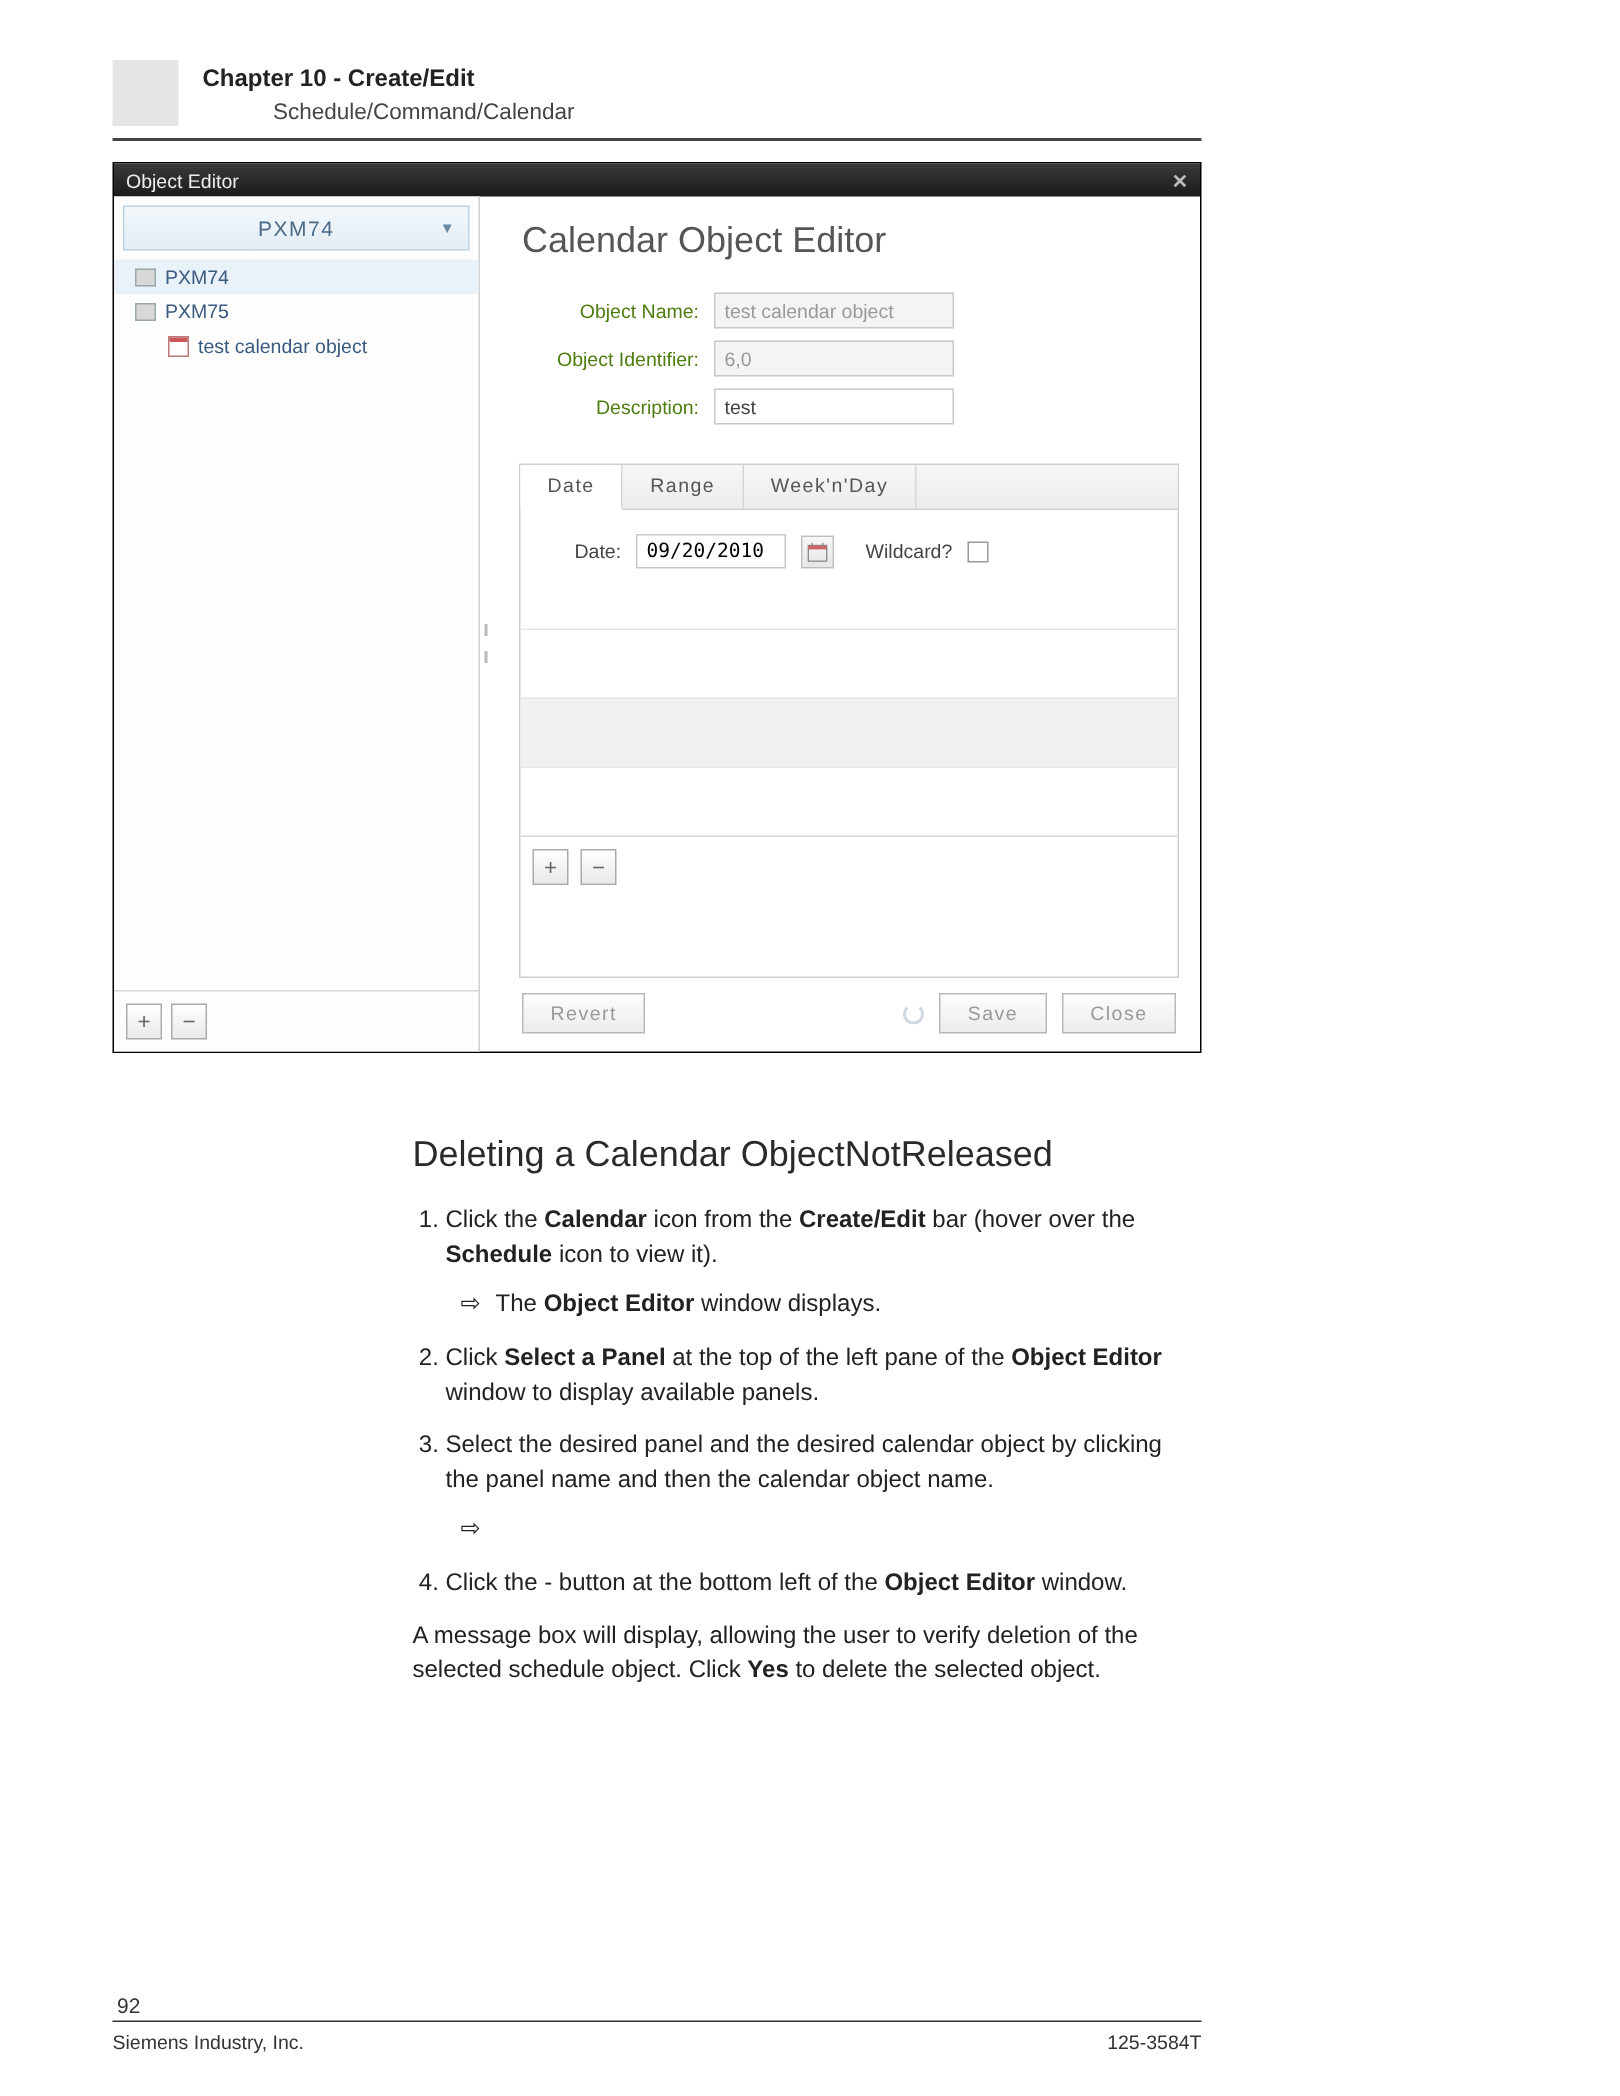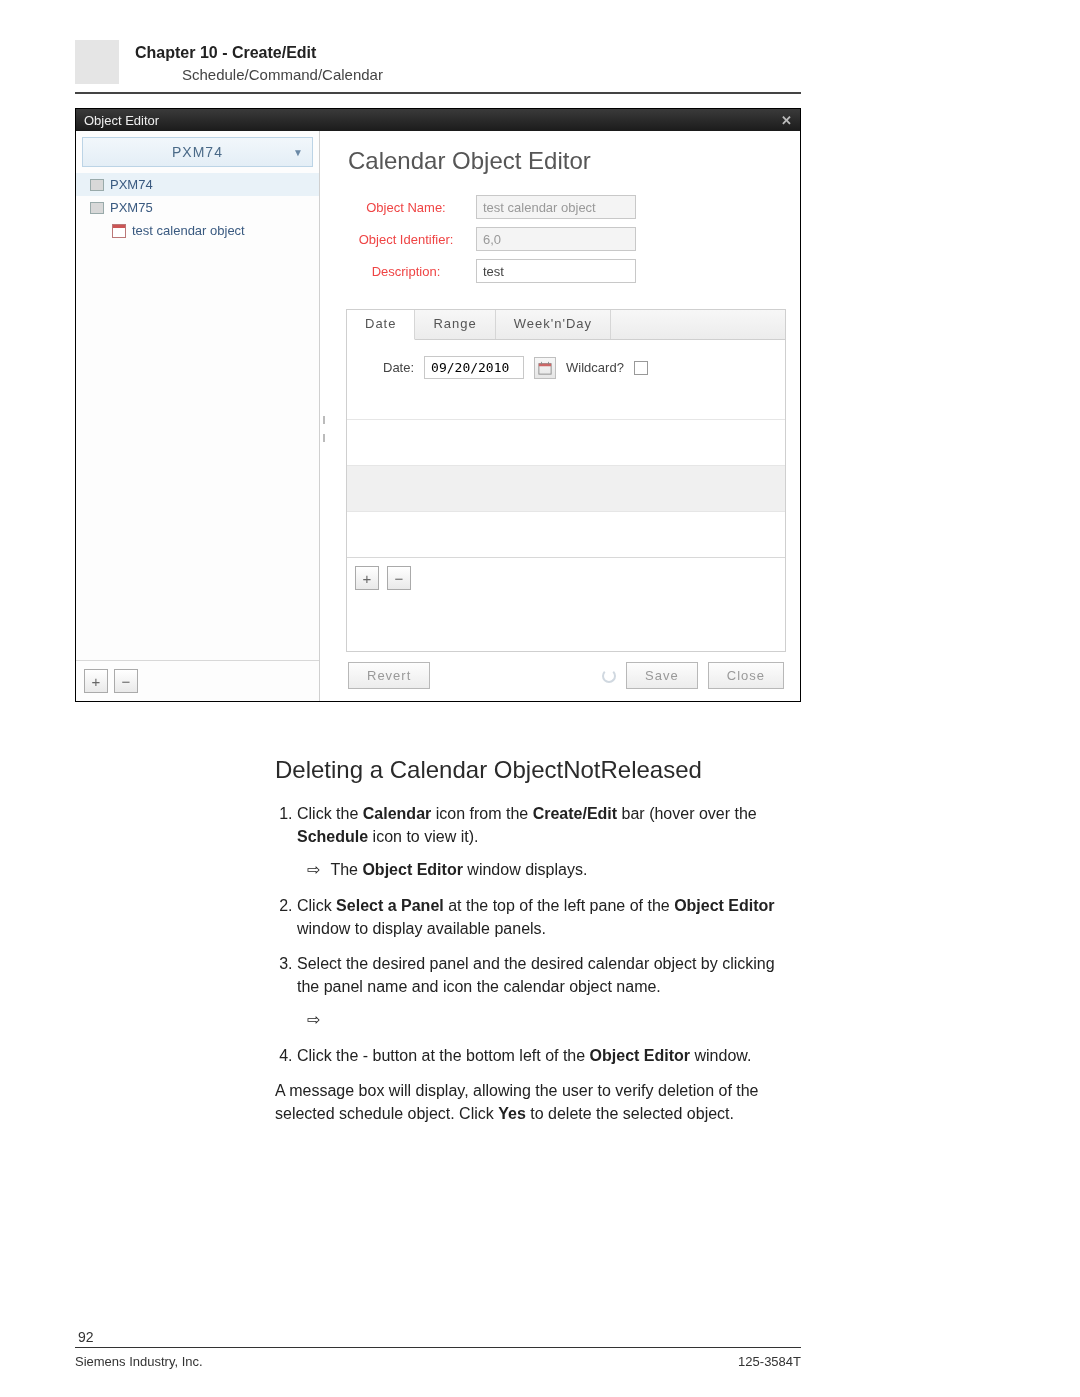--- a/index.html
+++ b/index.html
@@ -35,21 +35,21 @@
   .tree-footer { display:flex; gap:6px; padding:8px; border-top:1px solid #d8d8d8; }
   .sqbtn { width:24px; height:24px; border:1px solid #aaa; background:linear-gradient(#fff,#e9e9e9); display:flex; align-items:center; justify-content:center; font-size:15px; color:#666; }
 
   
   .editor { flex:1; padding: 10px 14px 10px 26px; display:flex; flex-direction:column; position:relative; }
   .drag-handle { position:absolute; left:0; top:280px; width:8px; height:36px; display:flex; flex-direction:column; align-items:center; justify-content:space-around; }
   .drag-handle span { width:2px; height:8px; background:#bbb; }
   .editor h2 { font-size:24px; color:#565656; font-weight:normal; margin: 6px 0 20px 2px; }
 
   .form-row { display:flex; align-items:center; margin-bottom:8px; }
-  .form-row label { width:130px; text-align:center; font-size:13px; color:#ef4444; padding-right:10px; }
+  .form-row label { width:130px; text-align:right; font-size:13px; color:#4d7c0f; padding-right:10px; }
   .fld { border:1px solid #c8c8c8; background:#f4f4f4; color:#999; font-size:13px; padding:4px 6px; width:160px; height:24px; }
   .fld.enabled { background:#fff; color:#444; }
 
   .tab-panel { border:1px solid #cfcfcf; margin-top:18px; flex:1; display:flex; flex-direction:column; min-height:300px; }
   .tabstrip { display:flex; gap:0; border-bottom:1px solid #cfcfcf; background:linear-gradient(#f7f7f7,#ececec); height:30px; }
   .tab { padding:6px 18px; font-size:13px; color:#555; border-right:1px solid #d6d6d6; letter-spacing:1px; }
   .tab.active { background:#fff; border-bottom:1px solid #fff; margin-bottom:-1px; }
 
   .tab-content { padding:16px 36px; }
   .tab-content .row { display:flex; align-items:center; gap:10px; font-size:13px; color:#444; }
@@ -158,21 +158,21 @@
               <span>Date:</span>
               <input class="date-input" value="09/20/2010" style="">
               <div class="date-btn">
                 <svg viewBox="0 0 16 16">
                   <rect x="1" y="3" width="14" height="12" fill="none" stroke="#888"></rect>
                   <rect x="1" y="3" width="14" height="3" fill="#c66"></rect>
                   <line x1="4" y1="1" x2="4" y2="4" stroke="#888"></line>
                   <line x1="12" y1="1" x2="12" y2="4" stroke="#888"></line>
                 </svg>
               </div>
-              <span style="margin-left:0">Wildcard?</span>
+              <span style="margin-left:11px">Wildcard?</span>
               <div class="chk"></div>
             </div>
           </div>
           <div class="grid">
             <div class="grid-row"></div>
             <div class="grid-row shade"></div>
             <div class="grid-row"></div>
           </div>
           <div class="tab-footer">
             <div class="sqbtn">+</div>
@@ -198,21 +198,21 @@
         <span>Click the </span><b>Calendar</b><span> icon from the </span><b>Create/Edit</b><span> bar (hover over the </span><b>Schedule</b><span> icon to view it).</span>
         <div class="sub">
             <span class="arr">⇨</span>
           <div><span>The </span><b>Object Editor</b><span> window displays.</span></div>
         </div>
       </li>
       <li>
         <span>Click </span><b>Select a Panel</b><span> at the top of the left pane of the </span><b>Object Editor</b><span> window to display available panels.</span>
       </li>
       <li>
-        <span>Select the desired panel and the desired calendar object by clicking the panel name and icon the calendar object name.</span>
+        <span>Select the desired panel and the desired calendar object by clicking the panel name and then the calendar object name.</span>
         <div class="sub">
             <span class="arr">⇨</span>
         </div>
       </li>
       <li>
         <span>Click the - button at the bottom left of the </span><b>Object Editor</b><span> window.</span>
       </li>
     </ol>
     <p class="trail">
       <span>A message box will display, allowing the user to verify deletion of the selected schedule object. Click </span><b>Yes</b><span> to delete the selected object.</span>

